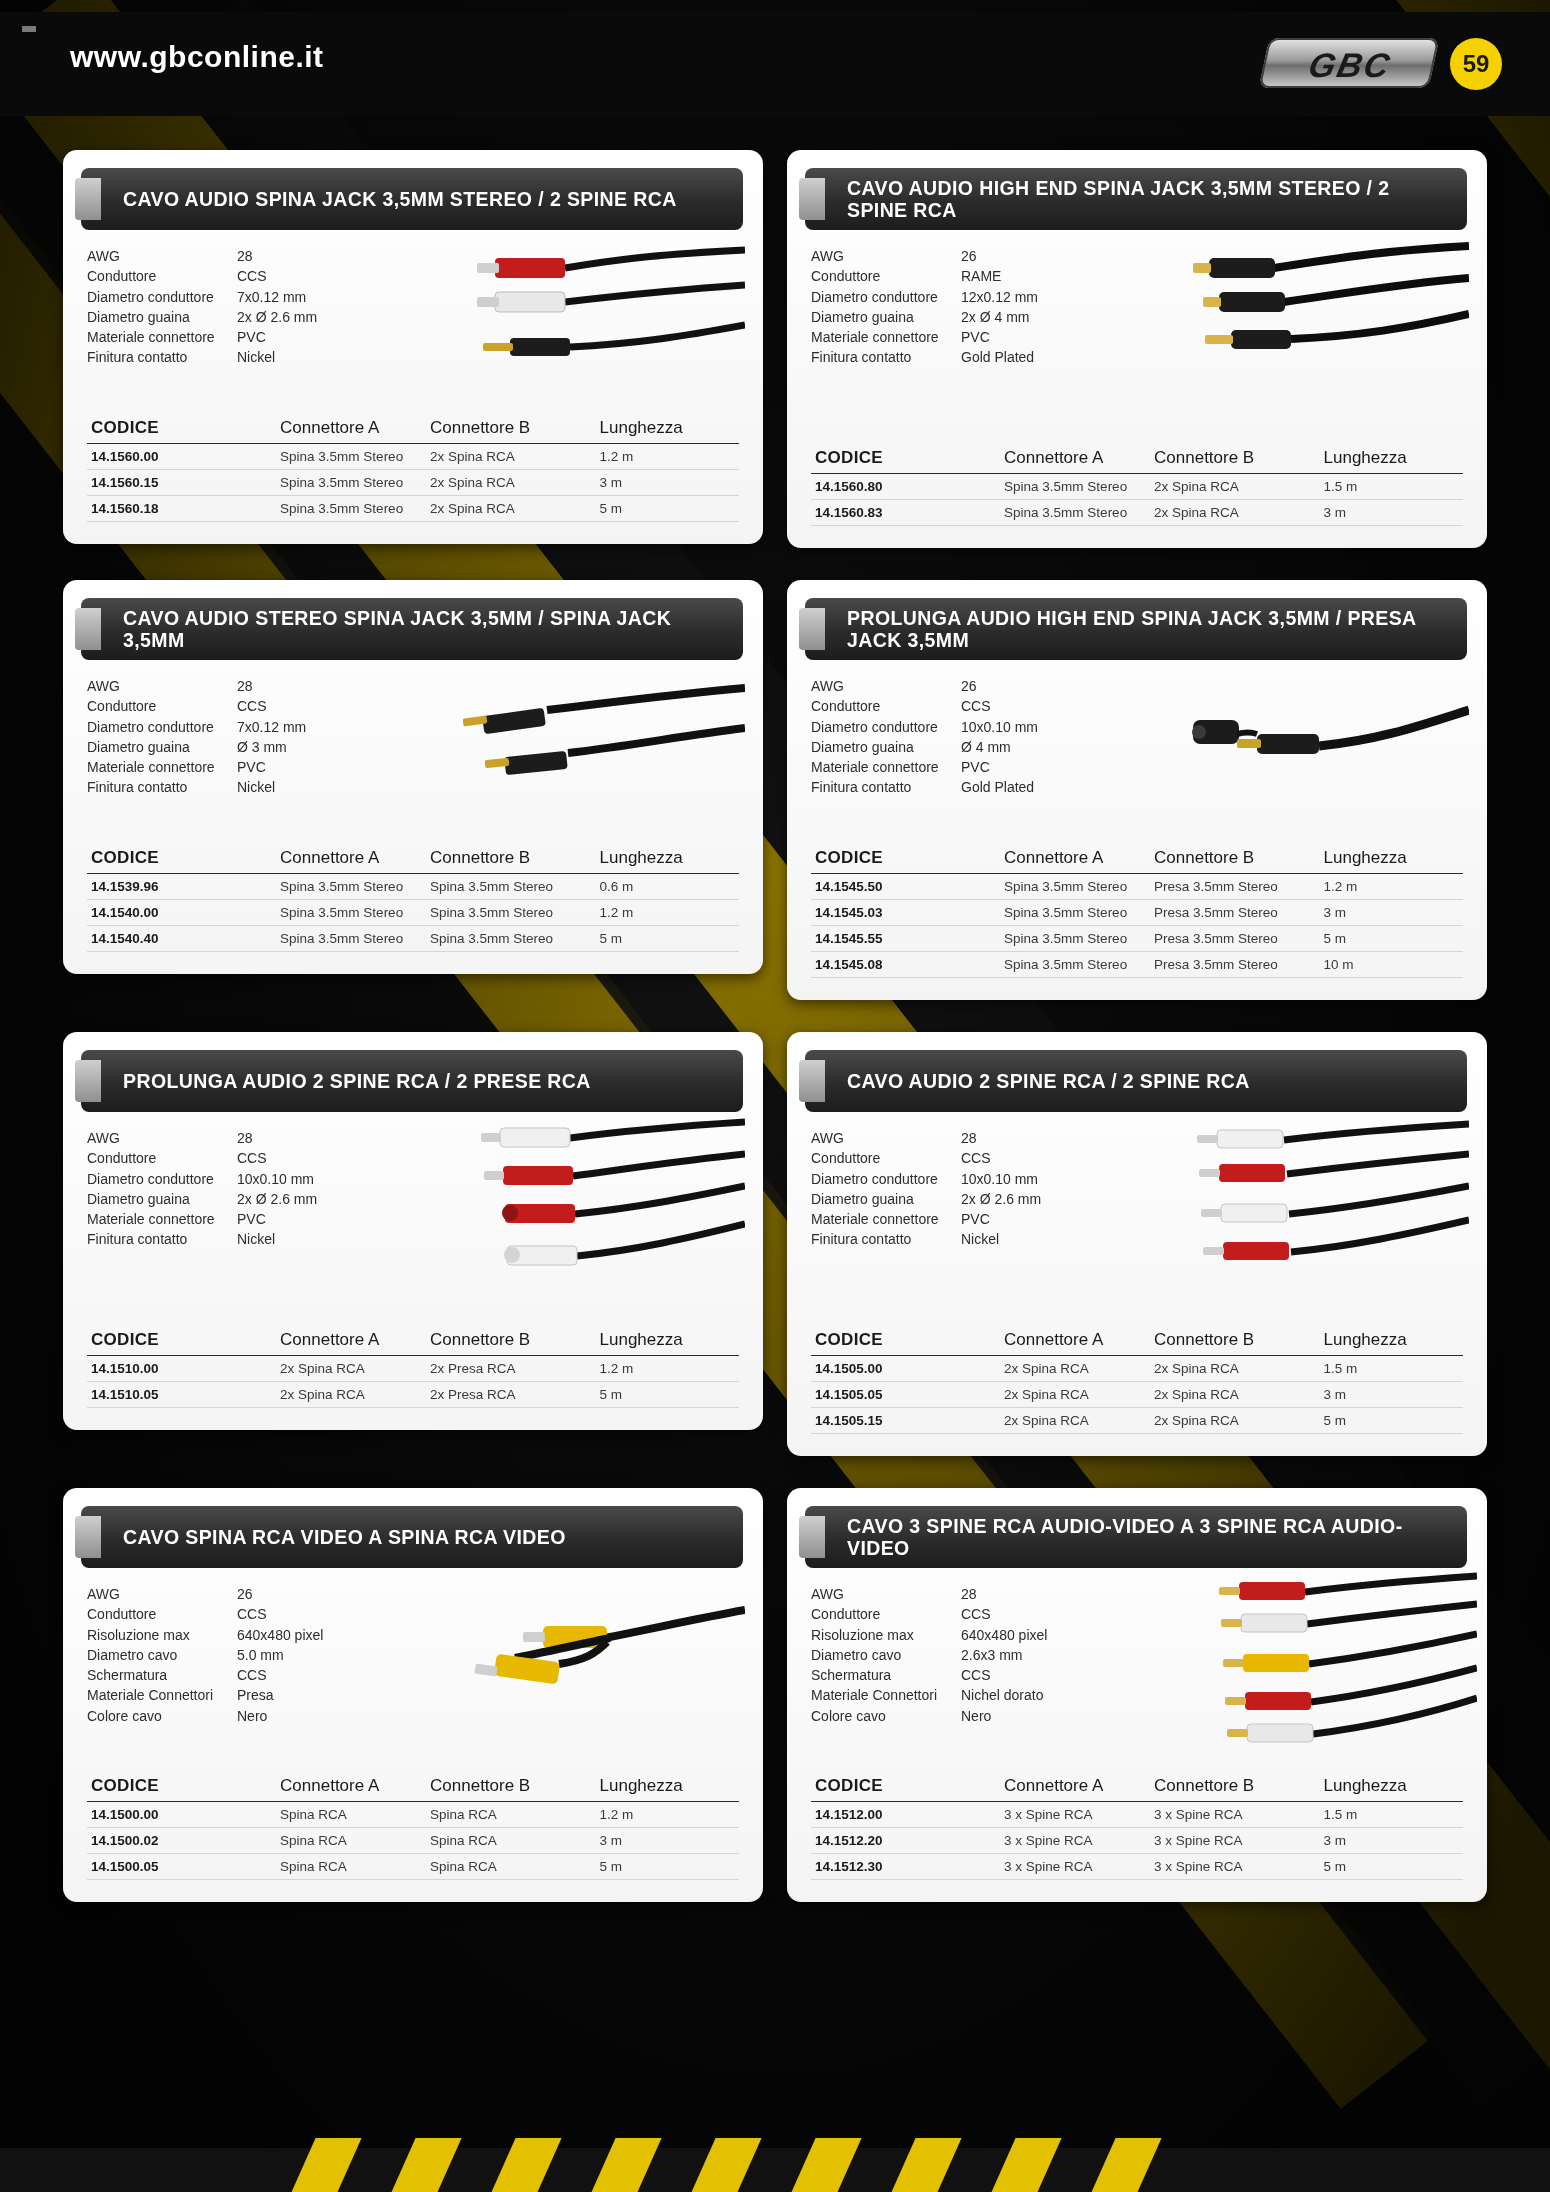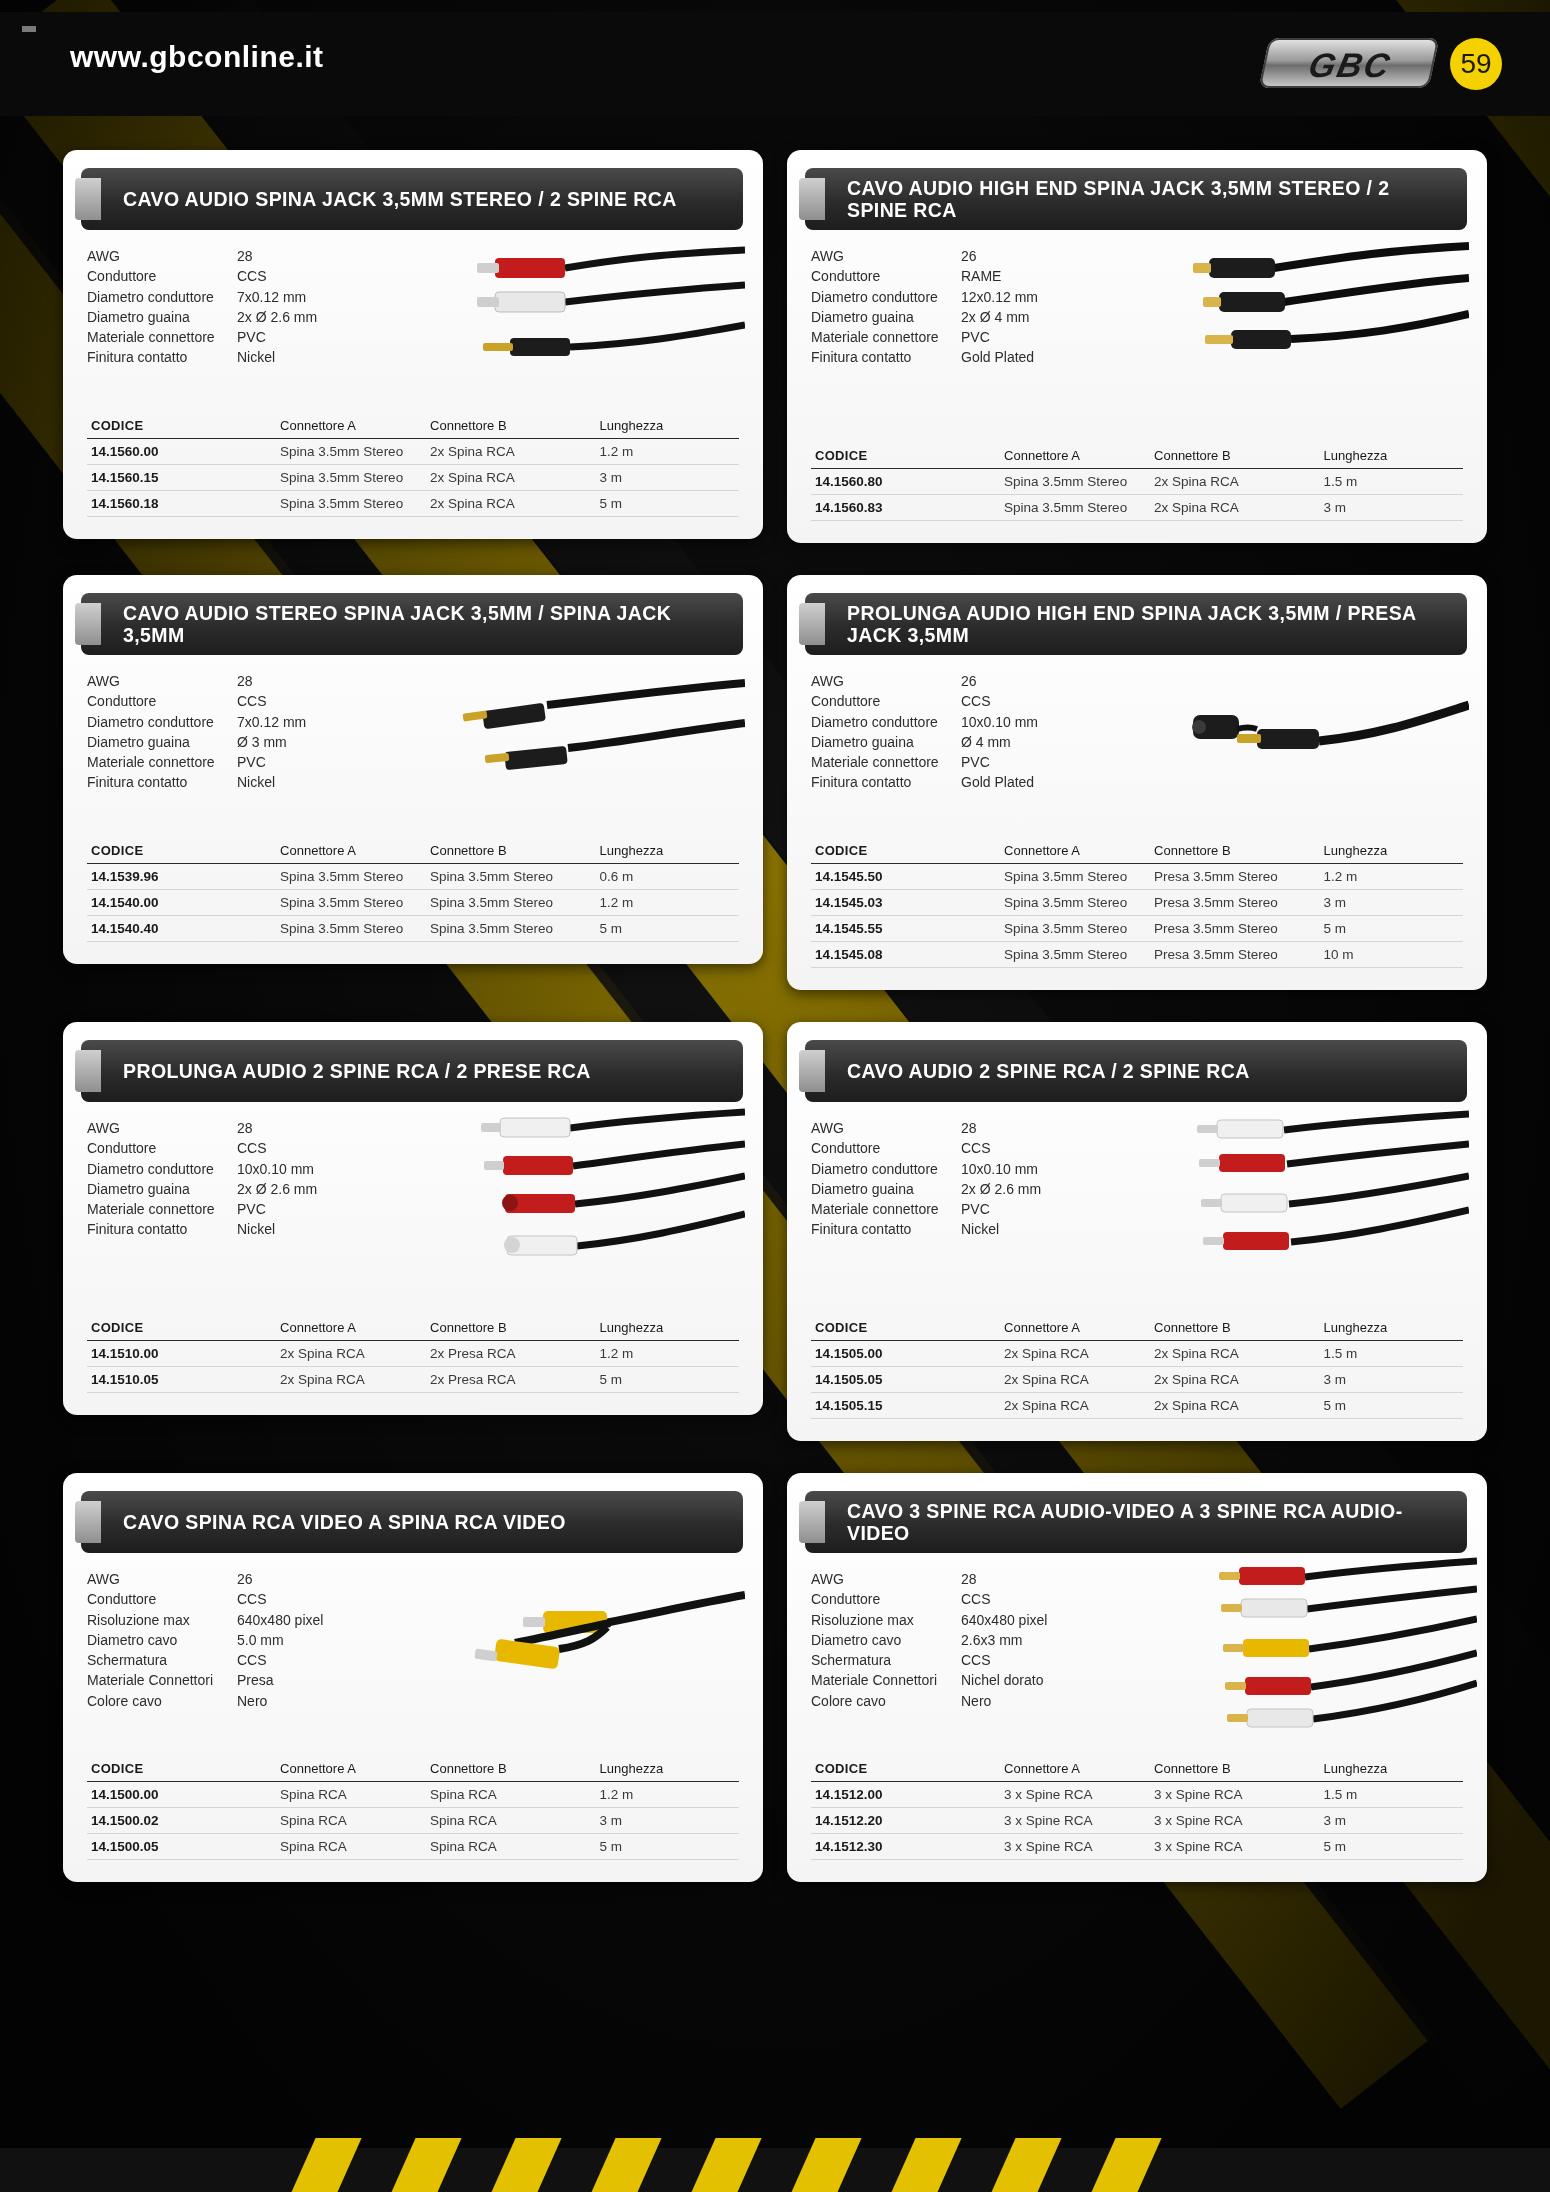--- a/index.html
+++ b/index.html
@@ -59,21 +59,21 @@
     position:absolute; right:120px; top:34px;
     width:160px; text-align:center;
     transform:skewX(-12deg);
     font-size:34px; font-weight:bold; font-style:italic;
     color:#1a1a1a; letter-spacing:2px;
   }
   .page-badge {
     position:absolute; right:48px; top:26px;
     width:52px; height:52px; border-radius:50%;
     background:#f5d100;
-    color:#1a1a1a; font-size:28px; font-weight:normal;
+    color:#1a1a1a; font-size:24px; font-weight:bold;
     display:flex; align-items:center; justify-content:center;text-align:right;
   }
 
   
   .grid {
     position:absolute; left:63px; top:150px;
     width:1216px;
     display:grid;
     grid-template-columns:700px 700px;
     column-gap:24px;
@@ -128,21 +128,21 @@
 
   
   table.codes {
     width:calc(100% - 48px);
     margin:14px 24px 0 24px;
     border-collapse:collapse;
     font-size:13.5px;
   }
   table.codes th {
     text-align:left;
-    font-size:13px;
+    font-size:17px;
     color:#1a1a1a;
     padding:4px 4px 5px 4px;
     border-bottom:1.5px solid #2b2b2b;
     font-weight:normal;
   }
   table.codes th.code-col { font-weight:bold; letter-spacing:.3px; }
   table.codes td {
     padding:5px 4px;
     border-bottom:1px solid #d5d5d5;
     color:#3a3a3a;

